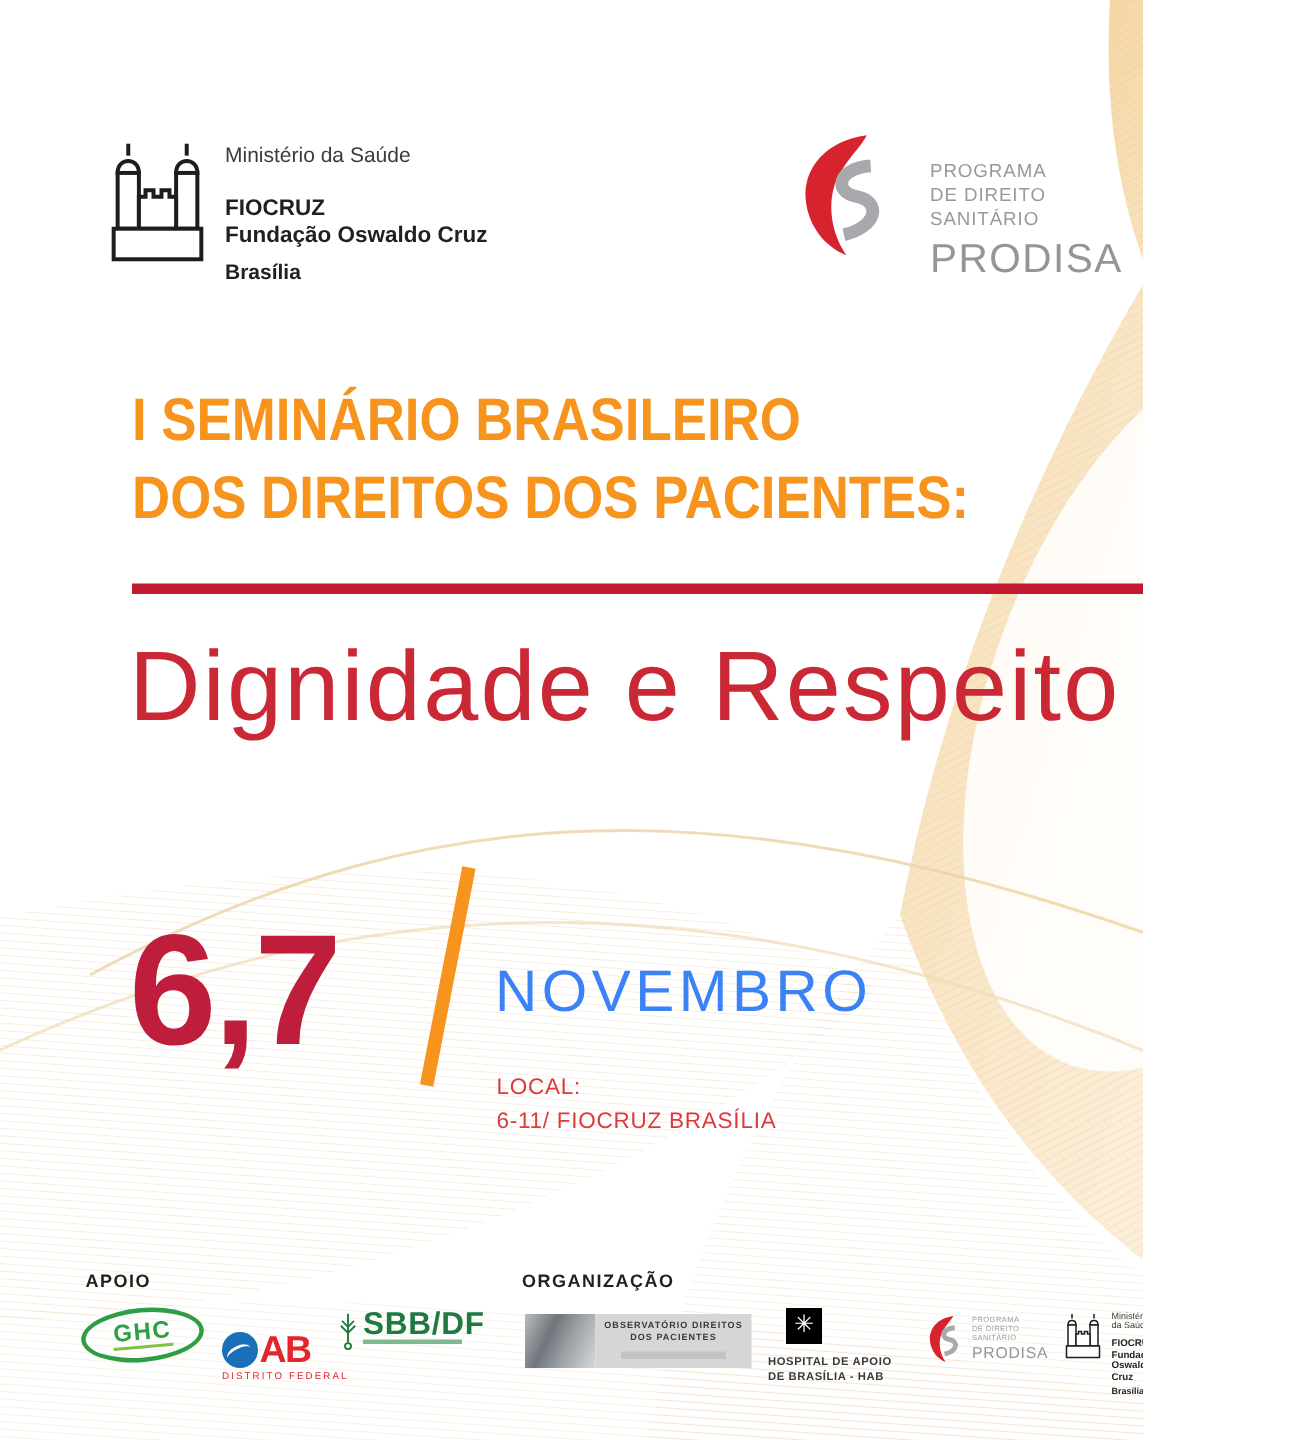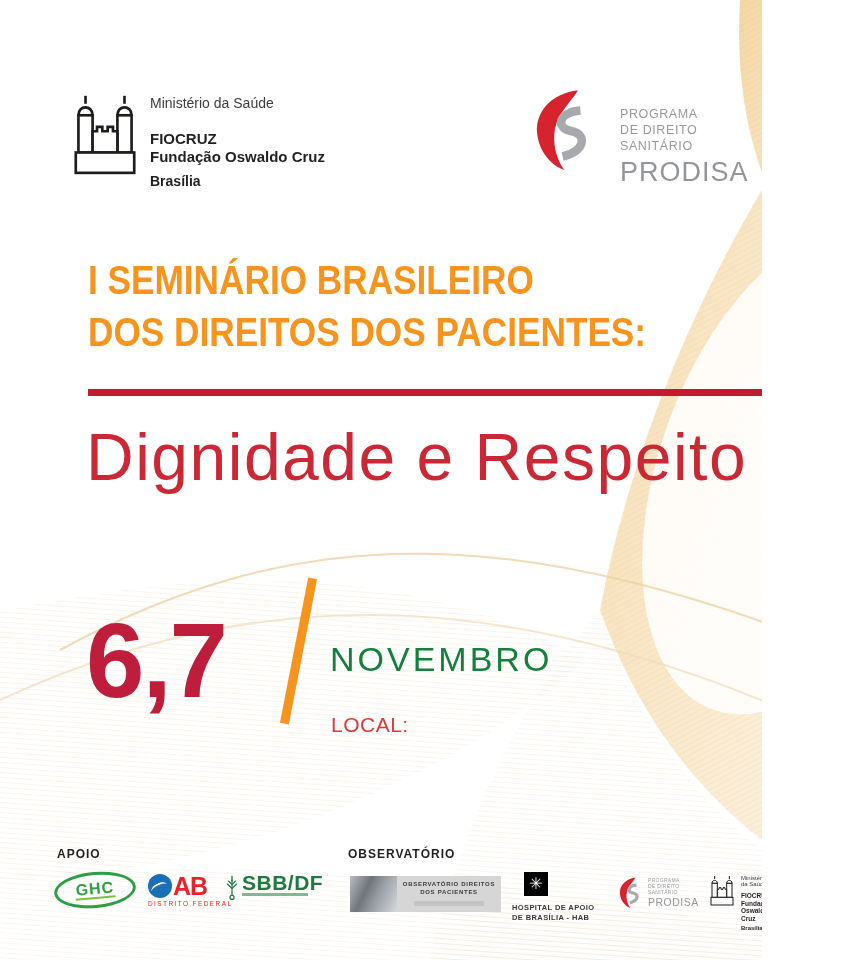--- a/index.html
+++ b/index.html
@@ -30,39 +30,39 @@
   }
   .divider { left:88px; top:389px; width:683px; height:7px; background:#C21B30; }
   .subtitle {
     left:86px; top:418px; color:#CB2835; font-size:66px; line-height:78px;
     letter-spacing:1.5px; white-space:nowrap;
   }
 
   
   .days { left:86px; top:608px; color:#BE1E3B; font-weight:bold; font-size:105px; letter-spacing:-2px; line-height:105px; }
   .slash { left:294px; top:577px; width:9px; height:148px; background:#F7941E; transform:rotate(11deg); }
-  .month { left:330px; top:640px; color:#15803d; font-size:34px; letter-spacing:3px; }
+  .month { left:330px; top:640px; color:#3b82f6; font-size:39px; letter-spacing:3px; }
   .year  { left:328px; top:674px; color:#F7941E; font-size:41px; font-weight:bold; letter-spacing:4px; }
-  .local { left:331px; top:713px; color:#DD3A3E; font-size:21px; line-height:23px; letter-spacing:0.5px; }
+  .local { left:331px; top:713px; color:#DD3A3E; font-size:15px; line-height:23px; letter-spacing:0.5px; }
 
   
   .label { font-size:12px; font-weight:bold; color:#231f20; letter-spacing:1px; }
   .apoio-label { left:57px; top:847px; }
   .org-label { left:348px; top:847px; }
 
   .ghc { left:54px; top:872px; width:82px; height:36px; }
   .ghc-ellipse {
     width:76px; height:30px; border:3.5px solid #2e9e44; border-radius:50%;
     transform:rotate(-5deg); display:flex; flex-direction:column; align-items:center; justify-content:center;
   }
   .ghc-name { font-size:16px; font-weight:bold; color:#2e9e44; letter-spacing:1px; line-height:15px; }
   .ghc-bar { width:40px; height:2px; background:#7fc241; margin-top:1px; }
 
   .oab { left:148px; top:874px; width:70px; }
-  .oab-row { display:flex; align-items:flex-end; }
+  .oab-row { display:flex; align-items:flex-end;margin-top:14px; }
   .oab-circle { width:24px; height:24px; border-radius:50%; background:#1a70b8; position:relative; flex:0 0 auto; }
   .oab-circle::after {
     content:""; position:absolute; left:3px; top:9px; width:17px; height:8px;
     border-top:2.5px solid #ffffff; border-radius:50%; transform:rotate(-25deg);
   }
   .oab-ab { font-size:25px; font-weight:bold; color:#E5252C; letter-spacing:-1px; margin-left:1px; line-height:24px; }
   .oab-region { font-size:6.5px; color:#E5252C; letter-spacing:1.4px; margin-top:2px; white-space:nowrap; }
 
   .sbb { left:224px; top:872px; display:flex; align-items:flex-start; }
   .sbb-tree { width:16px; height:30px; }
@@ -179,24 +179,25 @@
 
   <div class="layer subtitle">
     <div>Dignidade e Respeito</div>
   </div>
 
   <div class="layer days">6,7</div>
   <div class="layer slash"></div>
   <div class="layer month">NOVEMBRO</div>
   <div class="layer local">
     <div>LOCAL:</div>
+    <div>6-11/ FIOCRUZ BRASÍLIA</div>
   </div>
 
   <div class="layer label apoio-label">APOIO</div>
-  <div class="layer label org-label">OBSERVATÓRIO</div>
+  <div class="layer label org-label">ORGANIZAÇÃO</div>
 
   <div class="layer ghc">
     <div class="ghc-ellipse">
       <div class="ghc-name">GHC</div>
       <div class="ghc-bar"></div>
     </div>
   </div>
 
   <div class="layer oab">
     <div class="oab-row">

